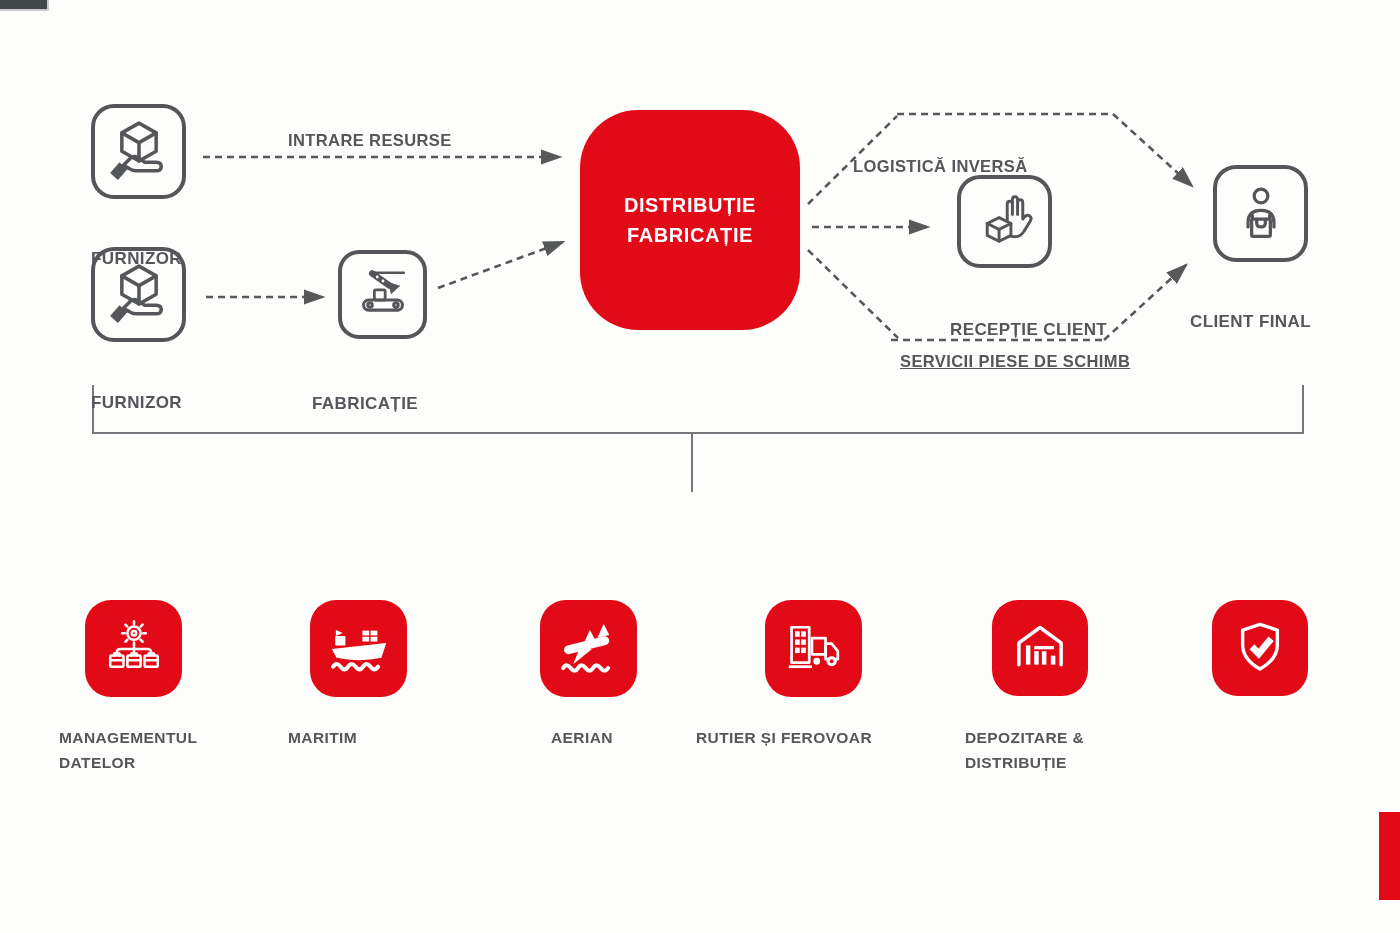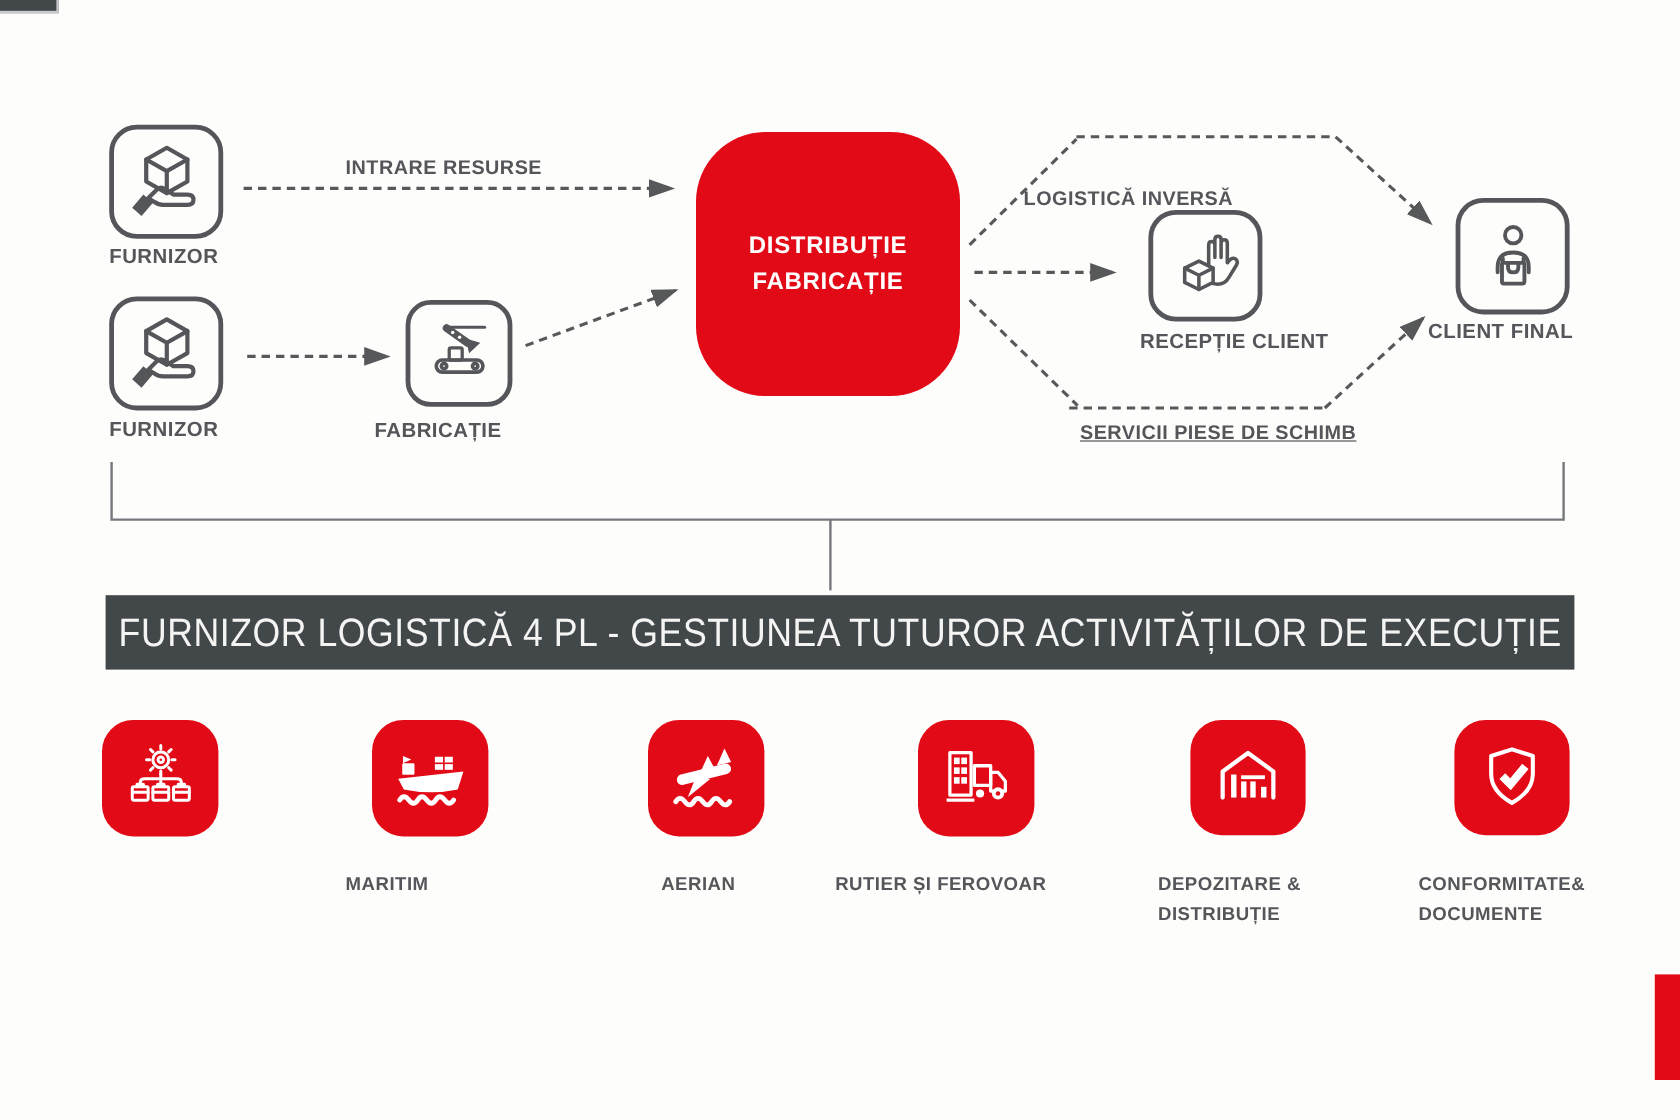--- a/index.html
+++ b/index.html
@@ -19,21 +19,21 @@
   
   .redbox{position:absolute;background:var(--red,#E20A16);border-radius:26px;
     display:flex;align-items:center;justify-content:center;}
   .center-box{position:absolute;left:580px;top:110px;width:220px;height:220px;border-radius:58px;
     background:var(--red,#E20A16);display:flex;flex-direction:column;align-items:center;justify-content:center;gap:7px;}
   .center-box span{color:#fff;font-weight:bold;font-size:20px;letter-spacing:.6px;white-space:nowrap;}
   
   .lbl{position:absolute;font-weight:bold;color:var(--gray,#54565A);text-align:left;
     letter-spacing:.4px;white-space:nowrap;}
   .lbl .ln{display:block;line-height:25px;}
-  .flow-lbl{font-size:17px;}
+  .flow-lbl{font-size:17px;margin-top:45px;}
   .path-lbl{font-size:16.5px;}
   .svc-lbl{font-size:15.5px;}
   
   .banner{position:absolute;left:88px;top:496px;width:1224px;height:62px;background:var(--dark,#44484B);
     display:flex;align-items:center;justify-content:center;}
   .banner span{color:#F4F4F3;font-size:33px;letter-spacing:.5px;white-space:nowrap;
     transform:scaleX(.9);transform-origin:center;}
 </style>
 </head>
 <body>
@@ -134,23 +134,20 @@
   <div class="lbl path-lbl" style="left:853px;width:200px;top:124px;margin-top:33px;">LOGISTICĂ INVERSĂ</div>
   <div class="lbl flow-lbl" style="left:950px;width:170px;top:275px;">RECEPȚIE CLIENT</div>
   <div class="lbl flow-lbl" style="left:1190px;width:140px;top:267px;">CLIENT FINAL</div>
   <div class="lbl path-lbl" style="left:900px;width:235px;top:352px;text-decoration:underline;">SERVICII PIESE DE SCHIMB</div>
 
   <div class="center-box">
     <span>DISTRIBUȚIE</span>
     <span>FABRICAȚIE</span>
   </div>
 
-  <div class="banner">
-    <span>FURNIZOR LOGISTICĂ 4 PL - GESTIUNEA TUTUROR ACTIVITĂȚILOR DE EXECUȚIE</span>
-  </div>
 
   <div class="redbox" style="left:85px;top:600px;width:97px;height:97px;">
     <svg viewBox="0 0 100 100" width="66">
       <g stroke="#fff" stroke-width="3.8" fill="none" stroke-linecap="round" stroke-linejoin="round">
         <circle cx="50" cy="26" r="10"></circle>
         <circle cx="50" cy="26" r="3.4"></circle>
         <path d="M50,12 V8 M50,40 V44 M36,26 H32 M68,26 H64 M40,16 l-3,-3 M60,16 l3,-3 M40,36 l-3,3 M60,36 l3,3"></path>
         <path d="M50,44 V57 M24,57 v-2 q0,-5 6,-5 h40 q6,0 6,5 v2"></path>
         <rect x="14" y="60" width="20" height="17" rx="2"></rect>
           <path d="M14,67 H34 M20,60 v-3 h8 v3"></path>
@@ -224,31 +221,31 @@
     </svg>
   </div>
 
   <div class="redbox" style="left:1212px;top:600px;width:96px;height:96px;">
     <svg viewBox="0 0 100 100" width="62">
       <path d="M50,12 L78,21 V45 Q78,68 50,84 Q22,68 22,45 V21 Z" stroke="#fff" stroke-width="5.5" fill="none" stroke-linejoin="round"></path>
       <path d="M37,48 L48,59 L68,35" stroke="#fff" stroke-width="11" fill="none"></path>
     </svg>
   </div>
 
+  <div class="lbl svc-lbl" style="left:59px;width:150px;top:725px;">
+    <span class="ln">MANAGEMENTUL</span>
+    <span class="ln">DATELOR</span>
+  </div>
   <div class="lbl svc-lbl" style="left:288px;width:126px;top:725px;">
     <span class="ln">MARITIM</span>
   </div>
   <div class="lbl svc-lbl" style="left:551px;width:126px;top:725px;">
     <span class="ln">AERIAN</span>
   </div>
   <div class="lbl svc-lbl" style="left:696px;width:190px;top:725px;">
     <span class="ln">RUTIER ȘI FEROVOAR</span>
   </div>
   <div class="lbl svc-lbl" style="left:965px;width:150px;top:725px;">
     <span class="ln">DEPOZITARE &amp;</span>
     <span class="ln">DISTRIBUȚIE</span>
   </div>
-  <div class="lbl svc-lbl" style="left:1182px;width:156px;top:725px;">
-    <span class="ln">CONFORMITATE&amp;</span>
-    <span class="ln">DOCUMENTE</span>
-  </div>
 
 </div>
 
 </body></html>

